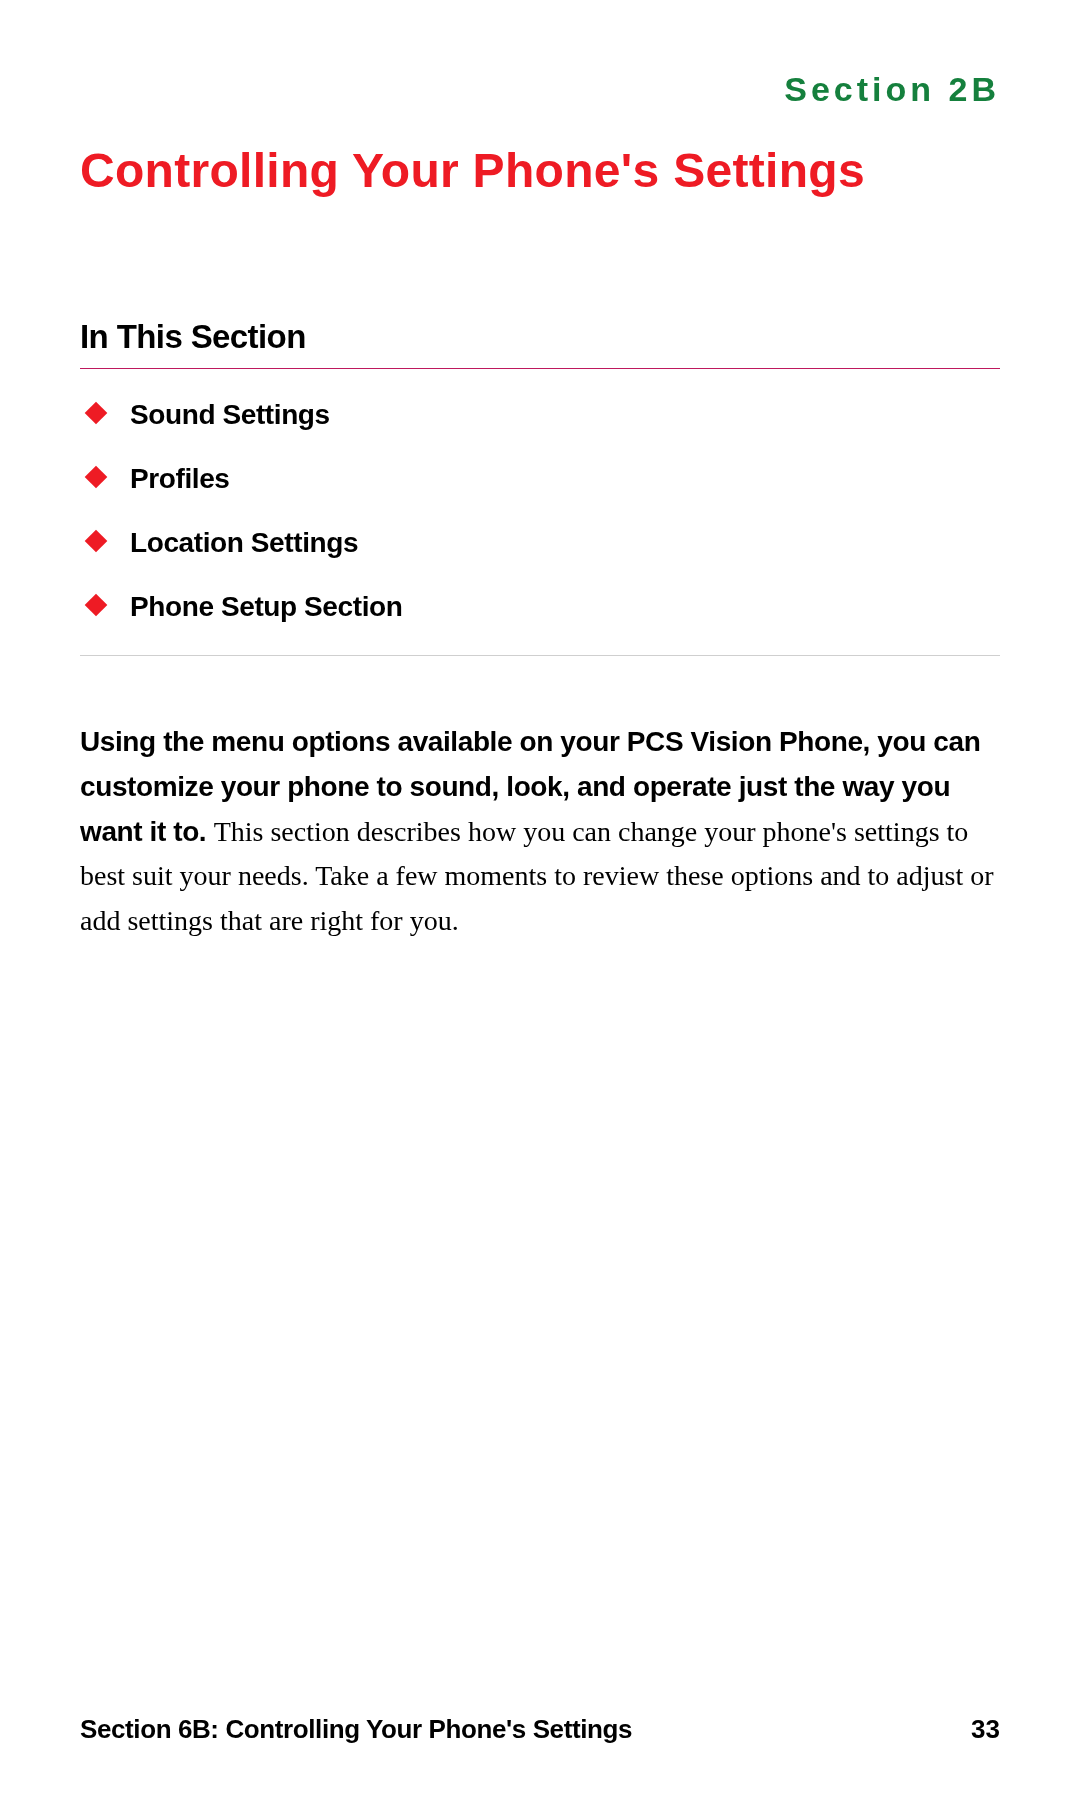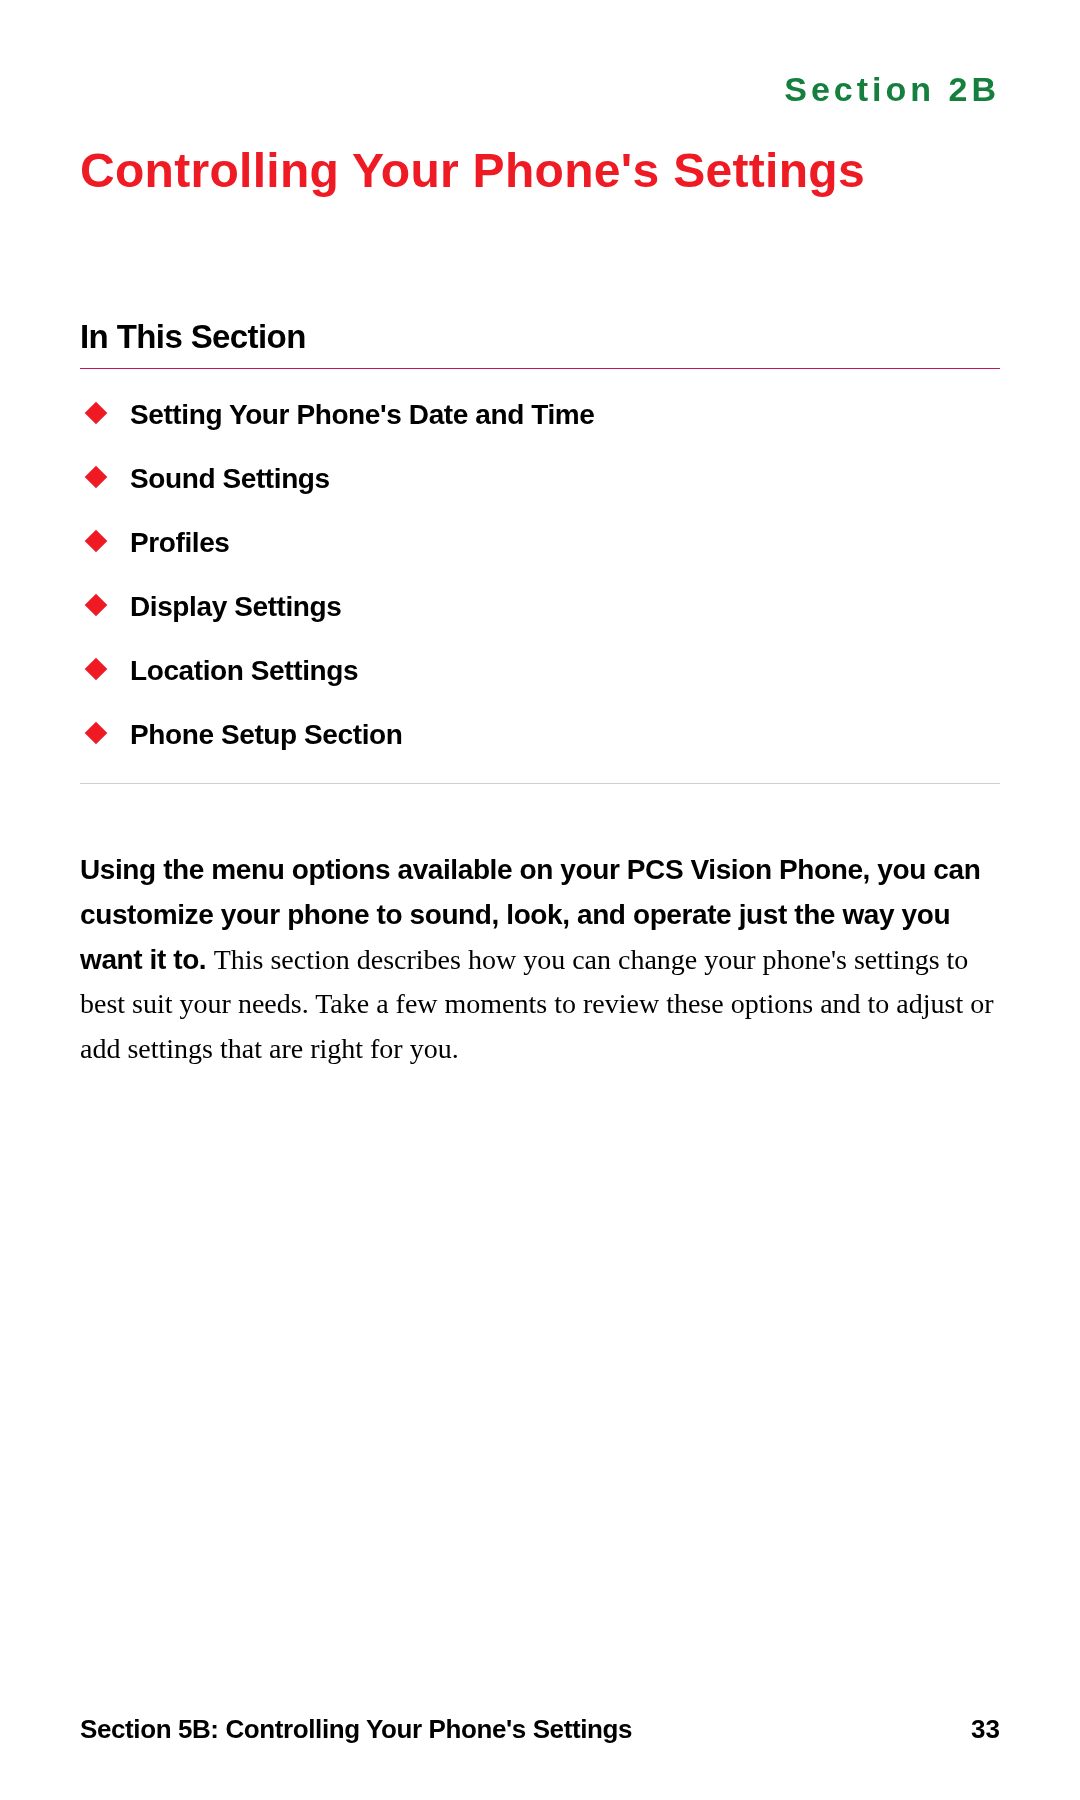--- a/index.html
+++ b/index.html
@@ -122,46 +122,38 @@
 
 <div class="section-label">Section 2B</div>
 
 <h1 class="main-title">Controlling Your Phone's Settings</h1>
 
 <h2 class="subsection-title">In This Section</h2>
 
 <ul class="bullet-list">
   <li class="bullet-item">
     <span class="diamond"></span>
-    <span class="bullet-text">Setting Your Phone's Date and Time</span>
-  </li>
-  <li class="bullet-item">
-    <span class="diamond"></span>
     <span class="bullet-text">Sound Settings</span>
   </li>
   <li class="bullet-item">
     <span class="diamond"></span>
     <span class="bullet-text">Profiles</span>
-  </li>
-  <li class="bullet-item">
-    <span class="diamond"></span>
-    <span class="bullet-text">Display Settings</span>
   </li>
   <li class="bullet-item">
     <span class="diamond"></span>
     <span class="bullet-text">Location Settings</span>
   </li>
   <li class="bullet-item">
     <span class="diamond"></span>
     <span class="bullet-text">Phone Setup Section</span>
   </li>
 </ul>
 
 <hr class="divider">
 
 <p class="body-paragraph">
   <span class="body-bold">Using the menu options available on your PCS Vision Phone, you can customize your phone to sound, look, and operate just the way you want it to. </span><span class="body-normal">This section describes how you can change your phone's settings to best suit your needs. Take a few moments to review these options and to adjust or add settings that are right for you.</span>
 </p>
 
 <div class="footer">
-  <span class="footer-left">Section 5B: Controlling Your Phone's Settings</span>
+  <span class="footer-left">Section 6B: Controlling Your Phone's Settings</span>
   <span class="footer-right">33</span>
 </div>
 
 </body></html>

